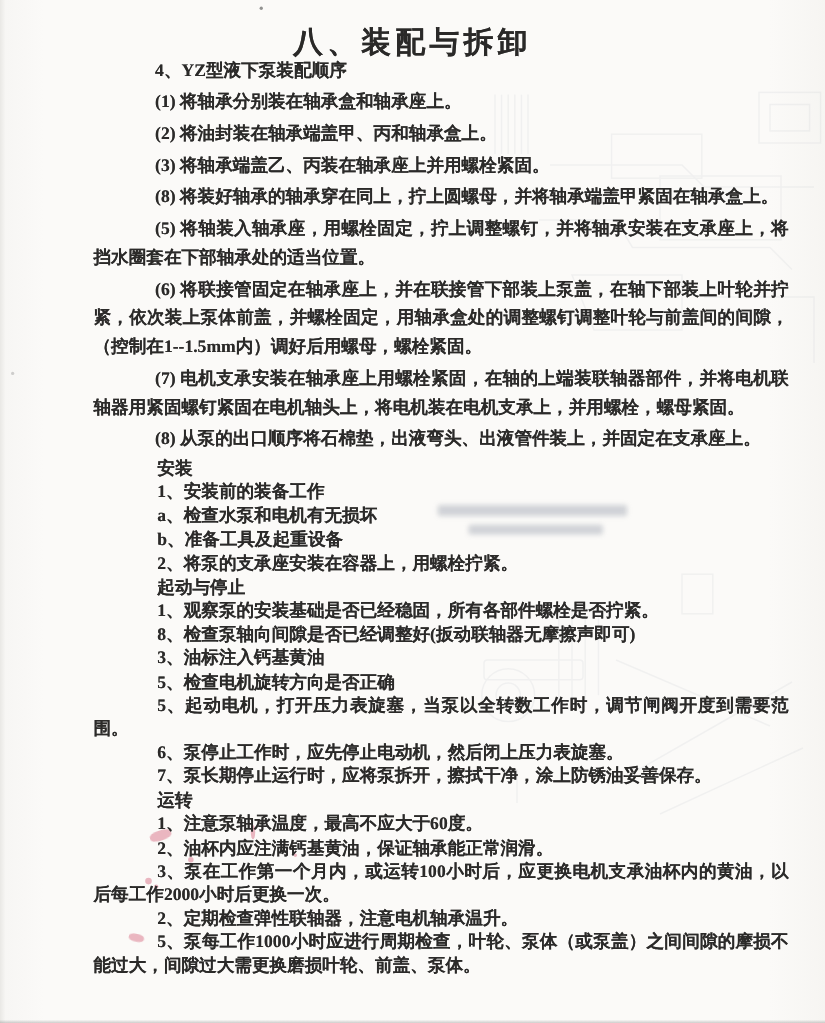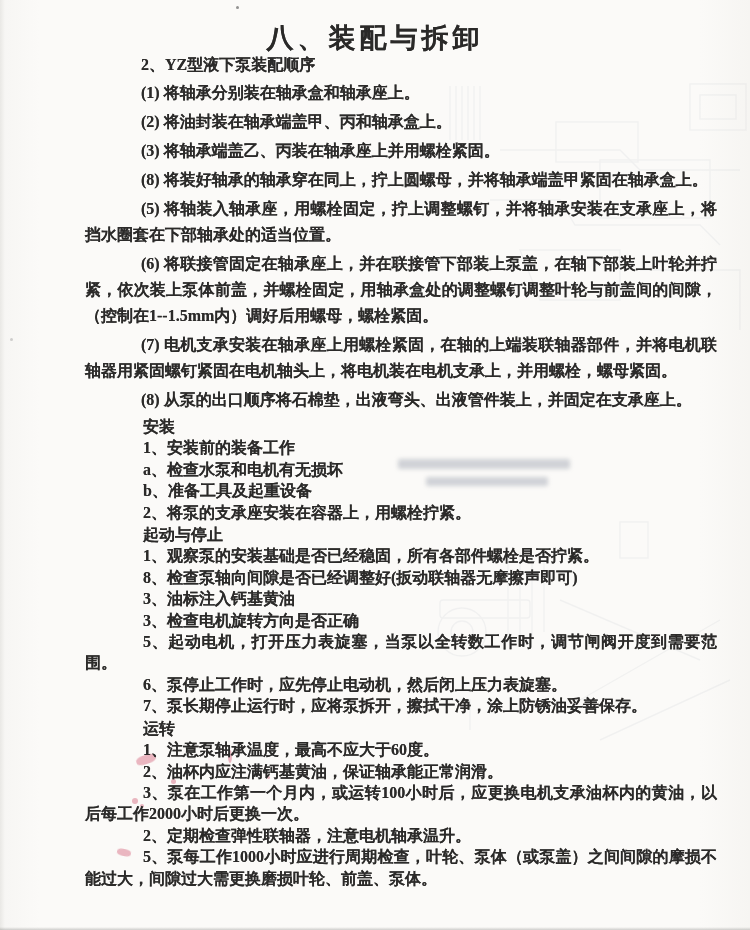--- a/index.html
+++ b/index.html
@@ -111,21 +111,21 @@
   <div class="artifact ink" style="left:140px;top:804px;width:4px;height:4px;"></div>
   <div class="artifact ink streak" style="left:117px;top:849px;width:14px;height:7px;transform:rotate(12deg);"></div>
   <div class="artifact ink" style="left:267px;top:776px;width:3px;height:3px;"></div>
   <div class="artifact speck" style="left:236px;top:6px;width:3px;height:3px;"></div>
   <div class="artifact speck" style="left:10px;top:338px;width:3px;height:3px;opacity:.4;"></div>
 
   <h1 class="title">八、装配与拆卸</h1>
 
   <main class="doc-body" id="doc-body">
       <section class="loose">
-        <p class="heading">2、YZ型液下泵装配顺序</p>
+        <p class="heading">4、YZ型液下泵装配顺序</p>
         <p class="line">(1) 将轴承分别装在轴承盒和轴承座上。</p>
         <p class="line">(2) 将油封装在轴承端盖甲、丙和轴承盒上。</p>
         <p class="line">(3) 将轴承端盖乙、丙装在轴承座上并用螺栓紧固。</p>
         <p class="line">(8) 将装好轴承的轴承穿在同上，拧上圆螺母，并将轴承端盖甲紧固在轴承盒上。</p>
         <p class="line">(5) 将轴装入轴承座，用螺栓固定，拧上调整螺钉，并将轴承安装在支承座上，将挡水圈套在下部轴承处的适当位置。</p>
         <p class="line">(6) 将联接管固定在轴承座上，并在联接管下部装上泵盖，在轴下部装上叶轮并拧紧，依次装上泵体前盖，并螺栓固定，用轴承盒处的调整螺钉调整叶轮与前盖间的间隙，（控制在1--1.5mm内）调好后用螺母，螺栓紧固。</p>
         <p class="line">(7) 电机支承安装在轴承座上用螺栓紧固，在轴的上端装联轴器部件，并将电机联轴器用紧固螺钉紧固在电机轴头上，将电机装在电机支承上，并用螺栓，螺母紧固。</p>
         <p class="line">(8) 从泵的出口顺序将石棉垫，出液弯头、出液管件装上，并固定在支承座上。</p>
       </section>
       <section class="tight">
@@ -133,21 +133,21 @@
         <p class="line">1、安装前的装备工作</p>
         <p class="line">a、检查水泵和电机有无损坏</p>
         <p class="line">b、准备工具及起重设备</p>
         <p class="line">2、将泵的支承座安装在容器上，用螺栓拧紧。</p>
       </section>
       <section class="tight">
         <p class="heading">起动与停止</p>
         <p class="line">1、观察泵的安装基础是否已经稳固，所有各部件螺栓是否拧紧。</p>
         <p class="line">8、检查泵轴向间隙是否已经调整好(扳动联轴器无摩擦声即可)</p>
         <p class="line">3、油标注入钙基黄油</p>
-        <p class="line">3、检查电机旋转方向是否正确</p>
+        <p class="line">5、检查电机旋转方向是否正确</p>
         <p class="line">5、起动电机，打开压力表旋塞，当泵以全转数工作时，调节闸阀开度到需要范围。</p>
         <p class="line">6、泵停止工作时，应先停止电动机，然后闭上压力表旋塞。</p>
         <p class="line">7、泵长期停止运行时，应将泵拆开，擦拭干净，涂上防锈油妥善保存。</p>
       </section>
       <section class="tight">
         <p class="heading">运转</p>
         <p class="line">1、注意泵轴承温度，最高不应大于60度。</p>
         <p class="line">2、油杯内应注满钙基黄油，保证轴承能正常润滑。</p>
         <p class="line">3、泵在工作第一个月内，或运转100小时后，应更换电机支承油杯内的黄油，以后每工作2000小时后更换一次。</p>
         <p class="line">2、定期检查弹性联轴器，注意电机轴承温升。</p>

